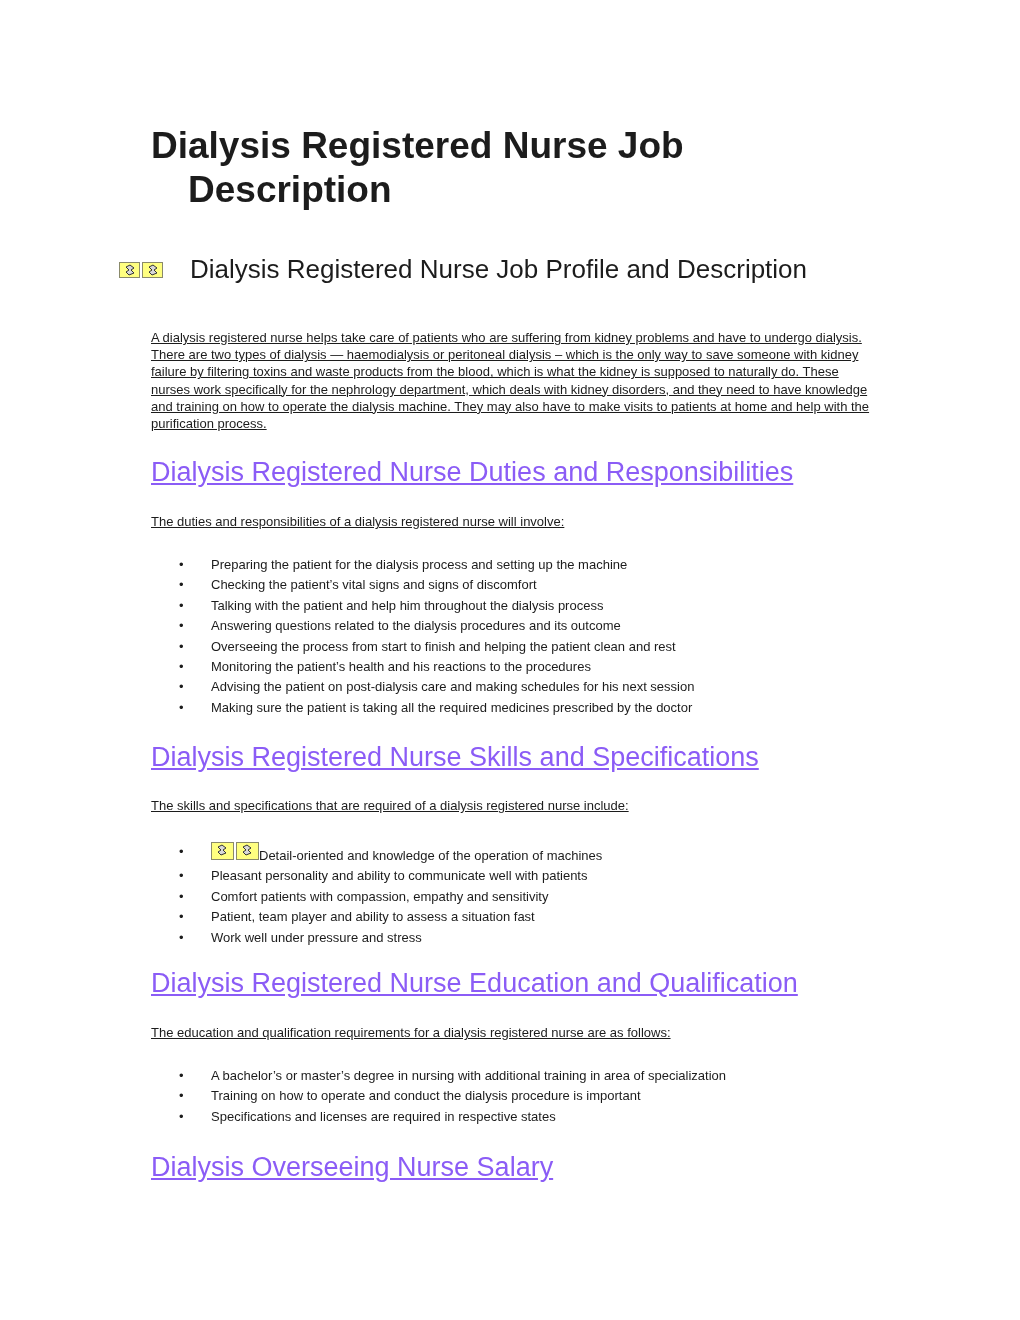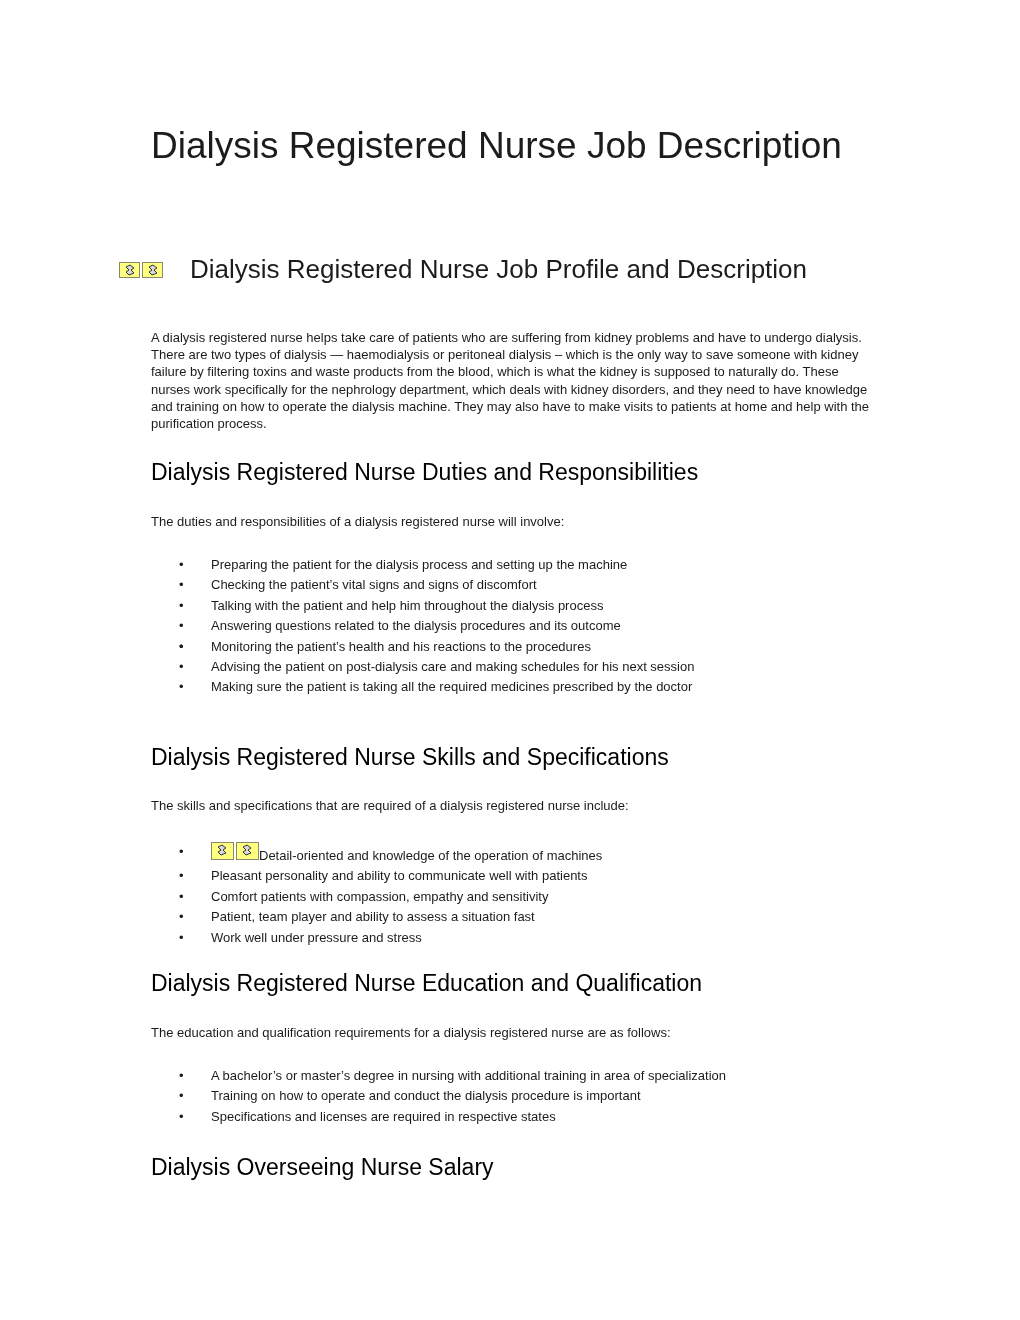--- a/index.html
+++ b/index.html
@@ -1,31 +1,31 @@
 <!DOCTYPE html>
 <html><head>
   <meta charset="utf-8">
   <style>
     html, body { margin: 0; padding: 0; background: #ffffff; }
     body { width: 1020px; height: 1320px; position: relative; overflow: hidden;
            font-family: "Liberation Sans", sans-serif; color: #1a1a1a; }
     .page { position: absolute; left: 151px; top: 0; width: 725px; }
     .title { position: absolute; top: 124px; left: 0; width: 700px; margin: 0;
-             font-size: 37px; font-weight: normal; line-height: 44px; color: #1c1c1c;
+             font-size: 37px; font-weight: bold; line-height: 44px; color: #1c1c1c;
              padding-left: 37px; text-indent: -37px; }
     .subtitle { position: absolute; top: 236px; left: 0; width: 700px; margin: 16px;
                 font-size: 26px; font-weight: normal; line-height: 35px; color: #1c1c1c;
                 padding-left: 48px; text-indent: -48px; }
     .img-placeholder { display: inline-block; vertical-align: baseline; position: relative; }
     .img-placeholder .box { display: inline-block; width: 21px; height: 16px; background: #ffff80;
                             border: 1px solid #8a8a6a; box-sizing: border-box; margin-right: 2px;
                             position: relative; vertical-align: baseline; }
     .img-placeholder .box svg { position: absolute; left: 4px; top: 1px; }
-    .para { position: absolute; left: 0; width: 725px; margin: 0; font-size: 13px; line-height: 17.2px; color: #1c1c1c; }
-    .h2 { position: absolute; left: 0; width: 760px; margin: 0; font-size: 23px; font-weight: normal; line-height: 34px; color: #000000; }
+    .para { position: absolute; left: 0; width: 725px; margin: 0; font-size: 13px; line-height: 17.2px; color: #1c1c1c; text-decoration: underline; }
+    .h2 { position: absolute; left: 0; width: 760px; margin: 0; font-size: 27px; font-weight: normal; line-height: 34px; color: #8b5cf6; text-decoration: underline; }
     .list { position: absolute; left: 0; margin: 0; padding: 0; list-style: none; }
     .list li { position: relative; padding-left: 60px; font-size: 13px; line-height: 20.4px; color: #1c1c1c; white-space: nowrap; }
     .list li .bullet { position: absolute; left: 28px; top: 0; font-size: 13px; }
   </style>
 </head>
 <body>
 
 <div class="page">
 
   <h1 class="title">Dialysis Registered Nurse Job Description</h1>
@@ -38,21 +38,21 @@
 
   <p class="para" style="top:329px;">A dialysis registered nurse helps take care of patients who are suffering from kidney problems and have to undergo dialysis. There are two types of dialysis — haemodialysis or peritoneal dialysis – which is the only way to save someone with kidney failure by filtering toxins and waste products from the blood, which is what the kidney is supposed to naturally do. These nurses work specifically for the nephrology department, which deals with kidney disorders, and they need to have knowledge and training on how to operate the dialysis machine. They may also have to make visits to patients at home and help with the purification process.</p>
 
   <h2 class="h2" style="top:455px;">Dialysis Registered Nurse Duties and Responsibilities</h2>
   <p class="para" style="top:513px;">The duties and responsibilities of a dialysis registered nurse will involve:</p>
   <ul class="list" style="top:555px;">
     <li><span class="bullet">•</span><span>Preparing the patient for the dialysis process and setting up the machine</span></li>
     <li><span class="bullet">•</span><span>Checking the patient’s vital signs and signs of discomfort</span></li>
     <li><span class="bullet">•</span><span>Talking with the patient and help him throughout the dialysis process</span></li>
     <li><span class="bullet">•</span><span>Answering questions related to the dialysis procedures and its outcome</span></li>
-    <li><span class="bullet">•</span></li>
+    <li><span class="bullet">•</span><span>Overseeing the process from start to finish and helping the patient clean and rest</span></li>
     <li><span class="bullet">•</span><span>Monitoring the patient’s health and his reactions to the procedures</span></li>
     <li><span class="bullet">•</span><span>Advising the patient on post-dialysis care and making schedules for his next session</span></li>
     <li><span class="bullet">•</span><span>Making sure the patient is taking all the required medicines prescribed by the doctor</span></li>
   </ul>
 
   <h2 class="h2" style="top:740px;">Dialysis Registered Nurse Skills and Specifications</h2>
   <p class="para" style="top:797px;">The skills and specifications that are required of a dialysis registered nurse include:</p>
   <ul class="list" style="top:842px;">
     <li><span class="bullet">•</span><span class="img-placeholder"><span class="box" style="width:23px;height:18px;"><svg width="12" height="12" viewBox="0 0 12 12">
               <path d="M6 1 L10 4 L7 6 L10 9 L5 11 L2 8 L5 6 L2 3 Z" fill="#d8d8d8" stroke="#333" stroke-width="1"></path>

